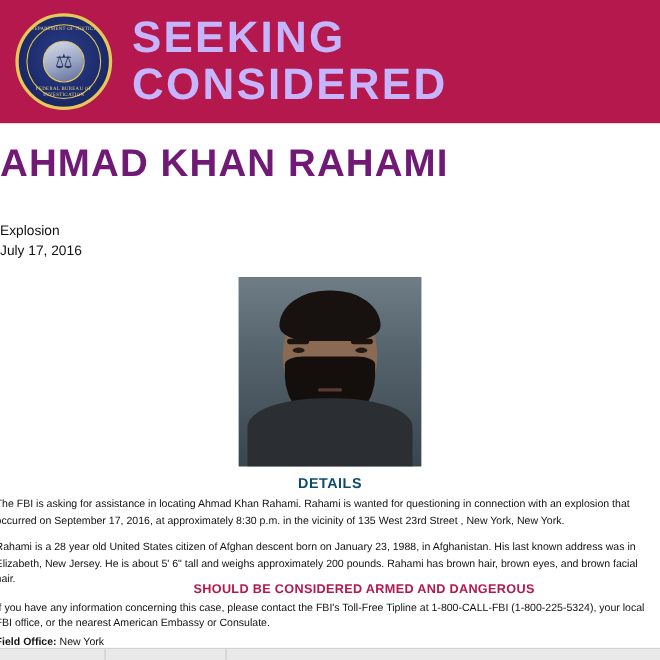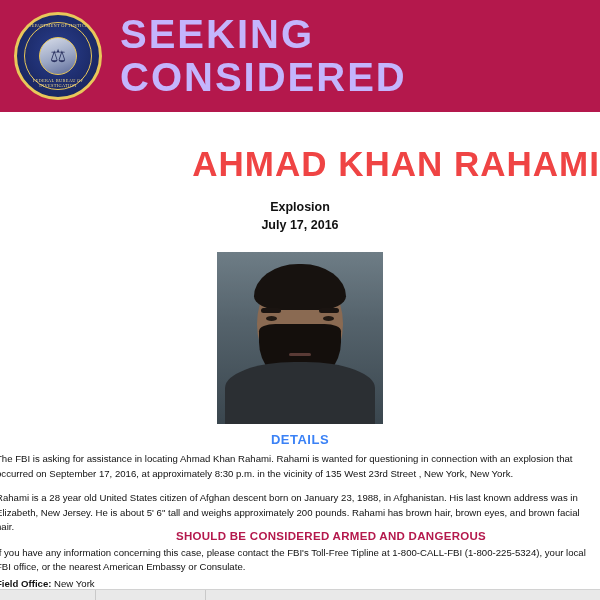--- a/index.html
+++ b/index.html
@@ -95,36 +95,36 @@
   .header-titles .line2 {
     font-size: 40px;
     font-weight: bold;
     letter-spacing: 2px;
     line-height: 1.0;
     margin-top: 2px;
   }
 
   
   .subject-name {
-    text-align: right;
-    color: #ef4444;
+    text-align: left;
+    color: #701a75;
     font-size: 35px;
     font-weight: bold;
     letter-spacing: 1px;
+    margin-top: 17px;
+    font-family: "Liberation Sans", sans-serif;
+  }
+
+  
+  .incident {
+    text-align: left;
     margin-top: 32px;
-    font-family: "Liberation Sans", sans-serif;
-  }
-
-  
-  .incident {
-    text-align: center;
-    margin-top: 14px;
     color: #111111;
     font-size: 12.5px;
-    font-weight: bold;
+    font-weight: normal;
     line-height: 1.45;
   }
 
   
   .photo-wrap {
     position: absolute;
     left: 50%;
     transform: translateX(-50%);
     top: 252px;
     width: 166px;
@@ -218,21 +218,21 @@
     border-radius: 46% 46% 0 0 / 42% 42% 0 0;
   }
 
   
   .details-heading {
     position: absolute;
     top: 432px;
     left: 0;
     width: 100%;
     text-align: center;
-    color: #3b82f6;
+    color: #0c4a6e;
     font-size: 13px;
     font-weight: bold;
     letter-spacing: 0.5px;
   }
   .details-body {
     position: absolute;
     top: 452px;
     left: 0;
     width: 612px;
     margin-left: -12px;

